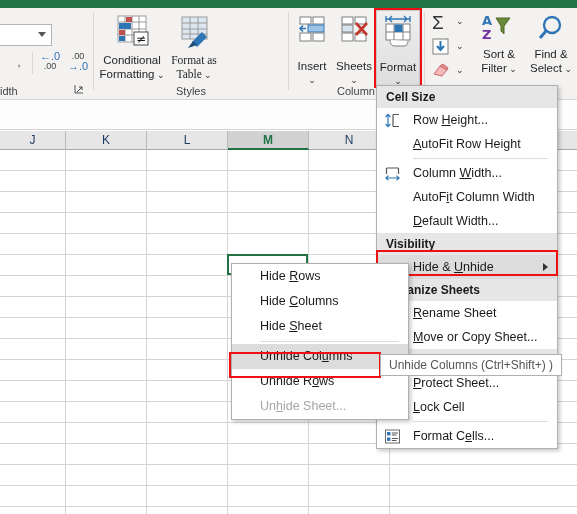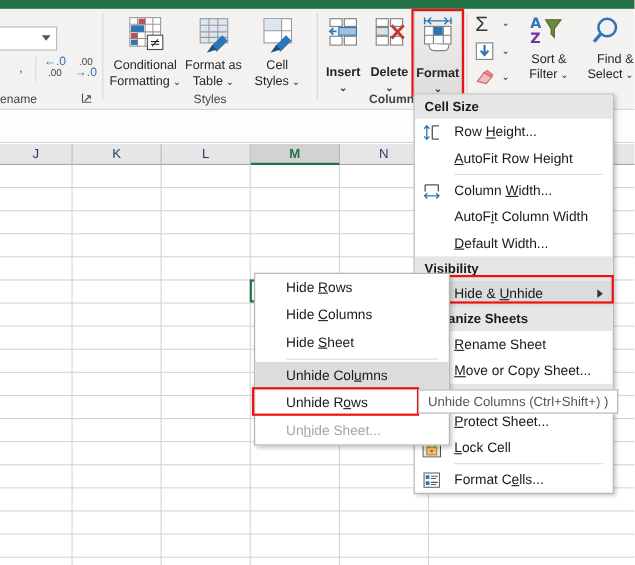--- a/index.html
+++ b/index.html
@@ -97,21 +97,21 @@
       </div>
       <div class="vline" style="left:32px; top:44px; height:22px;"></div>
       <div class="numbtn" style="left:38px; top:43px; width:24px; line-height:10px;">
         <div style="color:#2d6fb5;">←.0</div>
         <div style="color:#444; font-size:9px;">.00</div>
       </div>
       <div class="numbtn" style="left:66px; top:43px; width:24px; line-height:10px;">
         <div style="color:#444; font-size:9px;">.00</div>
         <div style="color:#2d6fb5;">→.0</div>
       </div>
-      <div style="position:absolute; left:0; bottom:2px; font-size:11px; color:#444;">ename</div>
+      <div style="position:absolute; left:0; bottom:2px; font-size:11px; color:#444;">idth</div>
       <div class="dlglaunch" style="right:6px; bottom:3px;">
         <svg width="11" height="11" viewBox="0 0 11 11">
             <path d="M1 1 V9 H9" stroke="#555" fill="none" stroke-width="1"></path>
             <path d="M3 8 L8 3 M8 6 V3 H5" stroke="#444" fill="none" stroke-width="1"></path>
           </svg>
       </div>
     </div>
     <div class="rsep" style="left:93px;"></div>
 
     <div class="rgroup" style="left:96px; width:190px;">
@@ -132,61 +132,45 @@
             <rect x="22" y="20" width="14" height="13" fill="#fff" stroke="#4a4a4a"></rect>
             <text x="29" y="31" font-size="12" text-anchor="middle" fill="#1a1a1a" font-family="DejaVu Sans">≠</text>
           </svg>
         </span>
         <span class="lbl">
           <span>Conditional</span><br>
           <span>Formatting</span><span class="minichev"> ⌄</span>
         </span>
       </div>
 
-      <div class="bigbtn" style="left:66px; top:0; width:64px;">
+      <div class="bigbtn" style="left:66px; top:0; width:64px;font-family:Liberation Serif, serif;">
         <span class="ico">
           <svg width="40" height="40" viewBox="0 0 40 40">
             <rect x="8" y="5" width="25" height="22" fill="#dce6f1" stroke="#9a9a9a"></rect>
             <line x1="8" y1="11" x2="33" y2="11" stroke="#9a9a9a"></line>
             <line x1="8" y1="17" x2="33" y2="17" stroke="#9a9a9a"></line>
             <line x1="8" y1="22" x2="33" y2="22" stroke="#9a9a9a"></line>
             <line x1="16" y1="5" x2="16" y2="27" stroke="#9a9a9a"></line>
             <line x1="24" y1="5" x2="24" y2="27" stroke="#9a9a9a"></line>
             <path d="M18 30 L28 20 L33 25 L23 35 Z" fill="#2e75b6"></path>
             <path d="M14 36 L19 29 L23 33 Z" fill="#1f4e79"></path>
           </svg>
         </span>
         <span class="lbl">
           <span>Format as</span><br>
           <span>Table</span><span class="minichev"> ⌄</span>
         </span>
       </div>
 
-      <div class="bigbtn" style="left:126px; top:0; width:60px;">
-        <span class="ico">
-          <svg width="40" height="40" viewBox="0 0 40 40">
-            <rect x="8" y="5" width="25" height="22" fill="#fff" stroke="#9a9a9a"></rect>
-            <rect x="9" y="6" width="15" height="10" fill="#dce6f1"></rect>
-            <line x1="8" y1="16" x2="33" y2="16" stroke="#9a9a9a"></line>
-            <line x1="24" y1="5" x2="24" y2="27" stroke="#9a9a9a"></line>
-            <path d="M18 30 L28 20 L33 25 L23 35 Z" fill="#2e75b6"></path>
-            <path d="M14 36 L19 29 L23 33 Z" fill="#1f4e79"></path>
-          </svg>
-        </span>
-        <span class="lbl">
-          <span>Cell</span><br>
-          <span>Styles</span><span class="minichev"> ⌄</span>
-        </span>
-      </div>
 
       <div class="glabel">Styles</div>
     </div>
     <div class="rsep" style="left:288px;"></div>
 
-    <div class="rgroup" style="left:292px; width:128px;font-weight:bold;">
+    <div class="rgroup" style="left:292px; width:128px;">
       <div class="cellbtn" style="left:0; top:2px;">
         <span style="position:absolute; left:4px; top:4px;">
           <svg width="32" height="32" viewBox="0 0 32 32">
             <rect x="4" y="3" width="11" height="7" fill="#fff" stroke="#7f7f7f"></rect>
             <rect x="17" y="3" width="11" height="7" fill="#fff" stroke="#7f7f7f"></rect>
             <rect x="12" y="11" width="16" height="7" fill="#9dc3e6" stroke="#2e75b6"></rect>
             <path d="M10 14.5 L4 14.5 M7 11.5 L4 14.5 L7 17.5" stroke="#2e75b6" fill="none" stroke-width="1.6"></path>
             <rect x="4" y="19" width="11" height="8" fill="#fff" stroke="#7f7f7f"></rect>
             <rect x="17" y="19" width="11" height="8" fill="#fff" stroke="#7f7f7f"></rect>
           </svg>
@@ -199,21 +183,21 @@
         <span style="position:absolute; left:4px; top:4px;">
           <svg width="32" height="32" viewBox="0 0 32 32">
             <rect x="4" y="3" width="11" height="7" fill="#fff" stroke="#7f7f7f"></rect>
             <rect x="17" y="3" width="11" height="7" fill="#fff" stroke="#7f7f7f"></rect>
             <rect x="4" y="11" width="11" height="7" fill="#d6e4f0" stroke="#7f7f7f"></rect>
             <rect x="4" y="19" width="11" height="8" fill="#fff" stroke="#7f7f7f"></rect>
             <rect x="17" y="19" width="11" height="8" fill="#fff" stroke="#7f7f7f"></rect>
             <path d="M18 9 L29 21 M29 9 L18 21" stroke="#c0392b" stroke-width="2.6" fill="none"></path>
           </svg>
         </span>
-        <span class="lbl">Delete</span>
+        <span class="lbl">Sheets</span>
         <span class="chev">⌄</span>
       </div>
 
       <div class="cellbtn" id="format-button" style="left:84px; top:2px; width:44px;">
         <span style="position:absolute; left:5px; top:3px;">
           <svg width="34" height="36" viewBox="0 0 34 36">
             <path d="M4 5 H28 M4 2 V8 M28 2 V8 M7 5 L10 2 M7 5 L10 8 M25 5 L22 2 M25 5 L22 8" stroke="#2e75b6" fill="none" stroke-width="1.3"></path>
             <rect x="4" y="10" width="24" height="16" fill="#fff" stroke="#7f7f7f"></rect>
             <line x1="12" y1="10" x2="12" y2="26" stroke="#7f7f7f"></line>
             <line x1="21" y1="10" x2="21" y2="26" stroke="#7f7f7f"></line>
@@ -268,21 +252,21 @@
         </div>
       </div>
 
       <div class="edbtn" style="left:98px; top:4px; width:50px;">
         <span style="position:absolute; left:10px; top:2px;">
           <svg width="30" height="30" viewBox="0 0 30 30">
               <circle cx="16" cy="11" r="8" fill="none" stroke="#2e75b6" stroke-width="2.3"></circle>
               <path d="M10 17 L4 24" stroke="#2e75b6" stroke-width="3"></path>
             </svg>
         </span>
-        <div class="lbl" style="position:absolute; left:0; top:36px; width:50px; text-align:right;">
+        <div class="lbl" style="position:absolute; left:0; top:36px; width:50px; text-align:center;">
           <span>Find &amp;</span><br>
           <span>Select</span><span class="minichev"> ⌄</span>
         </div>
       </div>
     </div>
 
     <div class="ribbon-bottomline"></div>
   </div>
 
   <div class="redbox" style="left:374px; top:8px; width:48px; height:80px;"></div>
@@ -414,21 +398,21 @@
           <line x1="7.8" y1="10.5" x2="14" y2="10.5" stroke="#555"></line>
           <line x1="7.8" y1="12.5" x2="12.5" y2="12.5" stroke="#555"></line>
         </svg>
       </span>
       <span>Format C<u>e</u>lls...</span>
     </div>
   </div>
 
   <div class="redbox" style="left:376px; top:250px; width:182px; height:26px;"></div>
 
-  <div class="menu" id="submenu-hide-unhide" style="left:231px; top:248px; width:178px;">
+  <div class="menu" id="submenu-hide-unhide" style="left:231px; top:263px; width:178px;">
     <div class="mitem">
       <span>Hide <u>R</u>ows</span>
     </div>
     <div class="mitem">
       <span>Hide <u>C</u>olumns</span>
     </div>
     <div class="mitem">
       <span>Hide <u>S</u>heet</span>
     </div>
     <div class="msep" style="margin-left:28px;"></div>

